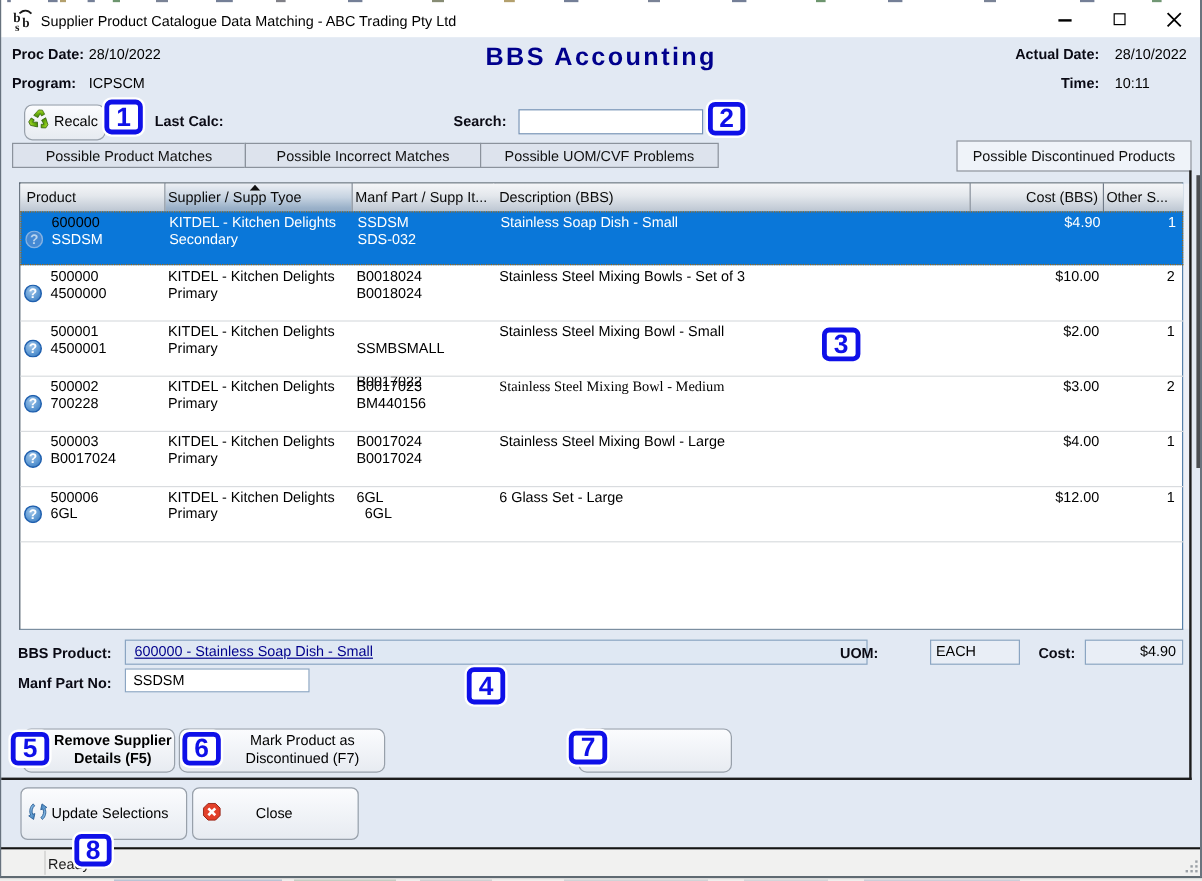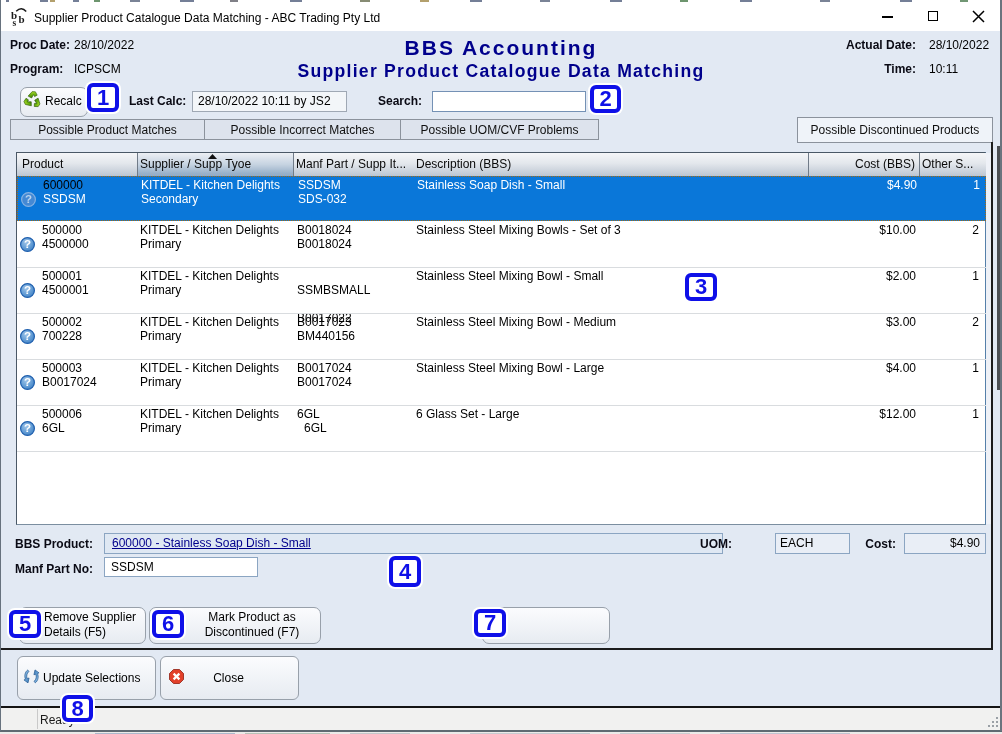--- a/index.html
+++ b/index.html
@@ -76,21 +76,20 @@
         <path d="M1 1 L12 12 M12 1 L1 12" stroke="#000" stroke-width="1.5"></path>
       </svg>
   </div>
   <div id="content" class="abs">
 
     <div class="abs lbl" style="left:9px;top:7px;">Proc Date:</div>
     <div class="abs val" style="left:73px;top:7px;">28/10/2022</div>
     <div class="abs lbl" style="left:9px;top:31px;">Program:</div>
     <div class="abs val" style="left:73px;top:31px;">ICPSCM</div>
     <div class="abs lbl navy" style="left:0;top:5px;width:1000px;text-align:center;font-size:21px;letter-spacing:2px;">BBS Accounting</div>
-    <div class="abs lbl navy" style="left:0;top:30px;width:1000px;text-align:center;font-size:17.6px;letter-spacing:1.25px;">Supplier Product Catalogue Data Matching</div>
     <div class="abs lbl" style="left:826px;top:7px;width:89px;text-align:right;">Actual Date:</div>
     <div class="abs val" style="left:928px;top:7px;">28/10/2022</div>
     <div class="abs lbl" style="left:826px;top:31px;width:89px;text-align:right;">Time:</div>
     <div class="abs val" style="left:928px;top:31px;">10:11</div>
 
     <div class="btn" style="left:19px;top:56px;width:66px;height:28px;"></div>
     <svg class="abs" style="left:22px;top:59px" width="19" height="19" viewBox="0 0 19 19">
       <defs>
         <linearGradient id="grn" x1="0" y1="0" x2="0" y2="1">
           <stop offset="0" stop-color="#a6d82a"></stop>
@@ -99,23 +98,20 @@
         </linearGradient>
         <path id="rc" d="M9.2 1.6 L12.4 1.8 L14.2 5.2 L11.6 6.6 L10.5 4.6 L8.6 8.0 L5.1 6.1 Z"></path>
       </defs>
       <use href="#rc" fill="url(#grn)" stroke="#2e5c06" stroke-width="0.6"></use>
       <use href="#rc" fill="url(#grn)" stroke="#2e5c06" stroke-width="0.6" transform="rotate(120 9.5 10)"></use>
       <use href="#rc" fill="url(#grn)" stroke="#2e5c06" stroke-width="0.6" transform="rotate(240 9.5 10)"></use>
     </svg>
     <div class="abs val" style="left:44px;top:63px;">Recalc</div>
     <div class="badge" style="left:86px;top:52px;width:24px;height:21px;line-height:21px;">1</div>
     <div class="abs lbl" style="left:128px;top:63px;">Last Calc:</div>
-    <div class="fld" style="left:191px;top:60px;width:155px;height:21px;background:#f3f6f9;border-color:#9fa8b4;">
-        <span style="position:absolute;left:5px;top:2px;">28/10/2022 10:11 by JS2</span>
-      </div>
     <div class="abs lbl" style="left:377px;top:63px;">Search:</div>
     <div class="fld" style="left:431px;top:60px;width:154px;height:21px;background:#fff;border:1.5px solid #7491b5;"></div>
     <div class="badge" style="left:589px;top:54px;width:23px;height:20px;line-height:20px;">2</div>
 
     <div class="tab" style="left:9px;top:88px;width:195px;height:21px;line-height:21px;box-sizing:border-box;">Possible Product Matches</div>
     <div class="tab" style="left:203px;top:88px;width:197px;height:21px;line-height:21px;box-sizing:border-box;">Possible Incorrect Matches</div>
     <div class="tab" style="left:399px;top:88px;width:199px;height:21px;line-height:21px;box-sizing:border-box;">Possible UOM/CVF Problems</div>
     <div class="tab" style="left:796px;top:86px;width:196px;height:26px;line-height:24px;box-sizing:border-box;background:#eff3f9;">Possible Discontinued Products</div>
 
     <div class="abs" style="left:985px;top:122px;width:6px;height:371px;background:#eef1f7;"></div>
@@ -218,21 +214,21 @@
             </defs>
             <circle cx="7.5" cy="7.5" r="6.9" fill="url(#qg)" stroke="#1f5fae" stroke-width="1.2"></circle>
             <text x="7.5" y="11.2" text-anchor="middle" font-size="11.5" font-weight="bold" fill="#ffffff" font-family="Liberation Sans,sans-serif">?</text>
           </svg>
       <div class="cell l1" style="left:25px;">500002</div>
       <div class="cell l2" style="left:25px;">700228</div>
       <div class="cell l1" style="left:123px;">KITDEL - Kitchen Delights</div>
       <div class="cell l2" style="left:123px;">Primary</div>
       <div class="cell l1" style="left:280px;">B0017023</div>
       <div class="cell l2" style="left:280px;">BM440156</div>
-      <div class="cell l1" style="left:399px;">Stainless Steel Mixing Bowl - Medium</div>
+      <div class="cell l1" style="left:399px;font-family:Liberation Serif, serif;">Stainless Steel Mixing Bowl - Medium</div>
       <div class="cell l1" style="left:799px;width:100px;text-align:right;">$3.00</div>
       <div class="cell l1" style="left:862px;width:100px;text-align:right;">2</div>
       </div>
       <div class="rdiv" style="top:206px;"></div>
       <div class="row" style="top:207px;">
       <svg class="qicon" style="left:3px;top:15px;" viewBox="0 0 15 15">
             <defs>
               <radialGradient id="qg" cx="0.40" cy="0.35" r="0.75">
                 <stop offset="0" stop-color="#9ec4e8"></stop>
                 <stop offset="0.55" stop-color="#659ed6"></stop>
@@ -292,21 +288,21 @@
     <div class="fld" style="left:903px;top:502px;width:82px;height:21px;background:#e9eef6;">
         <span style="position:absolute;right:5px;top:2px;">$4.90</span>
       </div>
     <div class="abs lbl" style="left:14px;top:531px;">Manf Part No:</div>
     <div class="fld" style="left:103px;top:526px;width:154px;height:20px;background:#fff;">
         <span style="position:absolute;left:6px;top:2px;">SSDSM</span>
       </div>
     <div class="badge" style="left:388px;top:525px;width:24px;height:23px;line-height:23px;">4</div>
 
     <div class="btn" style="left:18px;top:576px;width:125px;height:35px;"></div>
-    <div class="abs" style="left:43px;top:579px;width:100px;font-size:12px;line-height:15px;">Remove Supplier<br>Details (F5)</div>
+    <div class="abs" style="left:43px;top:579px;width:100px;text-align:center;font-size:12px;line-height:15px;font-weight:bold;">Remove Supplier<br>Details (F5)</div>
     <div class="badge" style="left:8px;top:579px;width:24px;height:20px;line-height:20px;">5</div>
     <div class="btn" style="left:148px;top:576px;width:170px;height:35px;"></div>
     <div class="abs" style="left:184px;top:579px;width:134px;text-align:center;font-size:12px;line-height:15px;">Mark Product as<br>Discontinued (F7)</div>
     <div class="badge" style="left:151px;top:579px;width:24px;height:20px;line-height:20px;">6</div>
     <div class="btn" style="left:481px;top:576px;width:126px;height:35px;"></div>
     <div class="badge" style="left:473px;top:578px;width:24px;height:20px;line-height:20px;">7</div>
 
     <div class="btn" style="left:16px;top:625px;width:137px;height:42px;border-radius:6px;"></div>
     <svg class="abs" style="left:22px;top:637px" width="17" height="17" viewBox="0 0 16 16">
       <defs>

